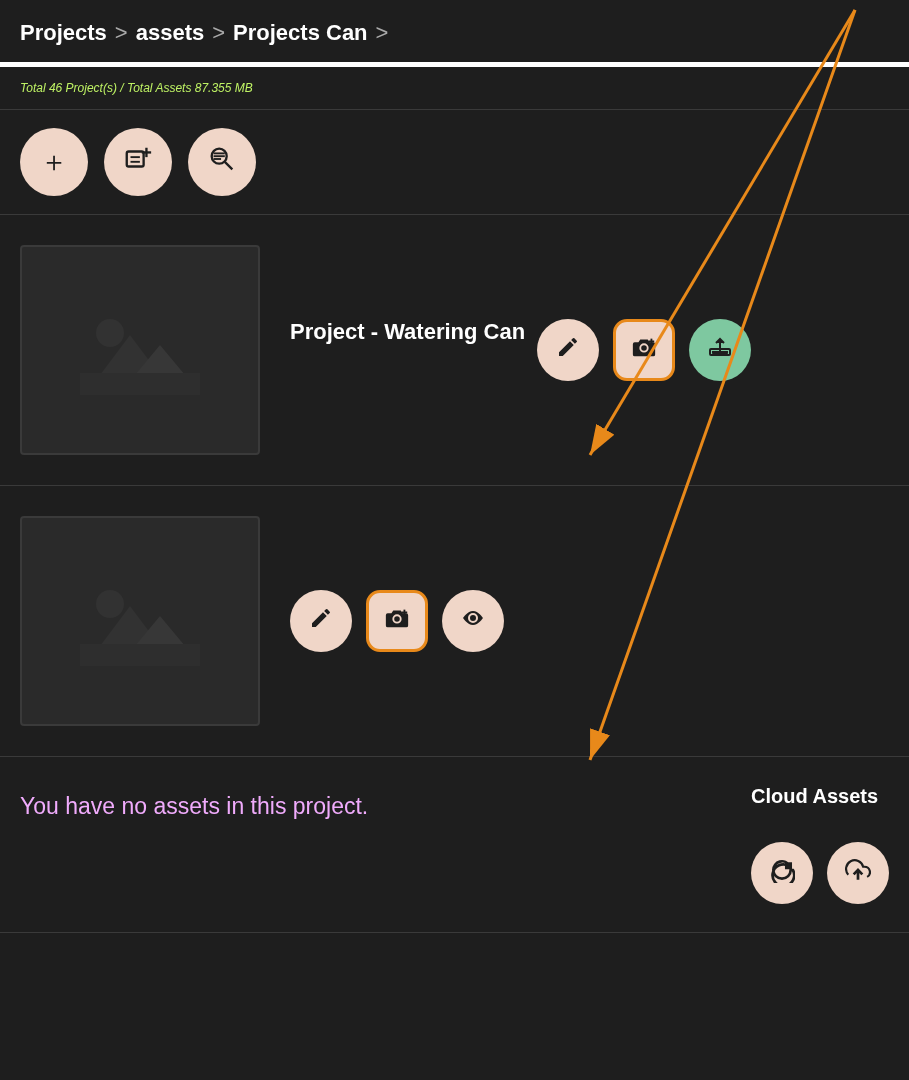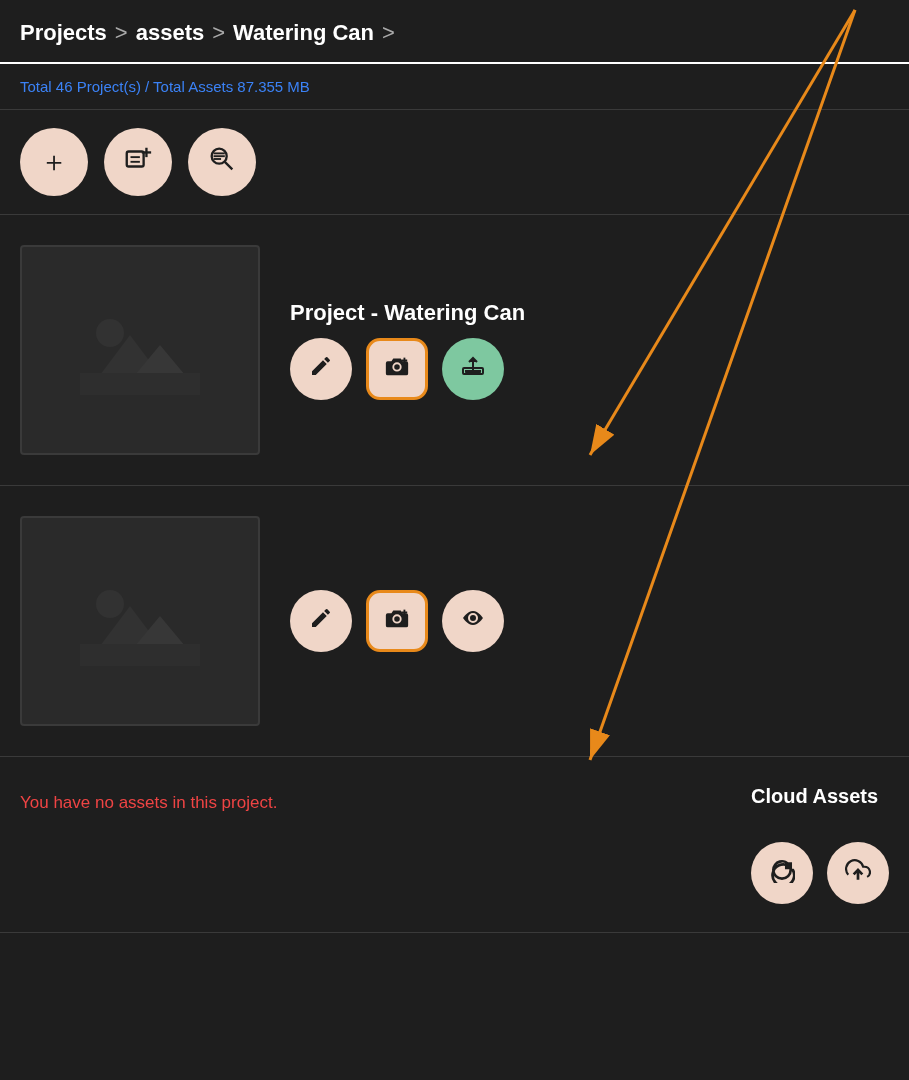--- a/index.html
+++ b/index.html
@@ -12,40 +12,41 @@
       min-height: 1080px;
       position: relative;
       overflow-x: hidden;
     }
 
     
     .breadcrumb {
       display: flex;
       align-items: center;
       padding: 20px 20px 16px 20px;
-      border-bottom: 2px solid #ffffff;
+      border-bottom: 5px solid #ffffff;
       font-size: 22px;
       font-weight: bold;
       color: #ffffff;
       gap: 8px;
     }
     .breadcrumb-sep {
       color: #aaa;
       font-weight: normal;
     }
     .breadcrumb-item {
       color: #ffffff;
     }
 
     
     .stats-bar {
       padding: 14px 20px;
       border-bottom: 1px solid #3a3a3a;
-      font-size: 15px;
-      color: #3b82f6;
+      font-size: 12px;
+      color: #bef264;
+      font-style: italic;
     }
 
     
     .toolbar {
       display: flex;
       align-items: center;
       gap: 16px;
       padding: 18px 20px;
       border-bottom: 1px solid #3a3a3a;
     }
@@ -88,21 +89,21 @@
     }
 
     .thumbnail svg {
       width: 120px;
       height: 100px;
       opacity: 0.5;
     }
 
     .project-info {
       display: flex;
-      flex-direction: column;
+      flex-direction: row;
       gap: 12px;
     }
 
     .project-title {
       font-size: 22px;
       font-weight: bold;
       color: #ffffff;
     }
 
     .action-btns {
@@ -148,22 +149,22 @@
     
     .bottom-section {
       display: flex;
       align-items: flex-start;
       justify-content: space-between;
       padding: 28px 20px;
       border-bottom: 1px solid #3a3a3a;
     }
 
     .no-assets-text {
-      font-size: 17px;
-      color: #ef4444;
+      font-size: 23px;
+      color: #f0abfc;
       padding-top: 8px;
     }
 
     .cloud-assets {
       display: flex;
       flex-direction: column;
       gap: 34px;
       align-items: flex-start;
     }
 
@@ -203,21 +204,21 @@
     }
   </style>
 </head>
 <body>
 
 <div class="breadcrumb">
   <span class="breadcrumb-item">Projects</span>
   <span class="breadcrumb-sep">&gt;</span>
   <span class="breadcrumb-item">assets</span>
   <span class="breadcrumb-sep">&gt;</span>
-  <span class="breadcrumb-item">Watering Can</span>
+  <span class="breadcrumb-item">Projects Can</span>
   <span class="breadcrumb-sep">&gt;</span>
 </div>
 
 <div class="stats-bar">
   <span>Total 46 Project(s) / Total Assets 87.355 MB</span>
 </div>
 
 <div class="toolbar">
   <button class="tool-btn">
     <span>＋</span>

